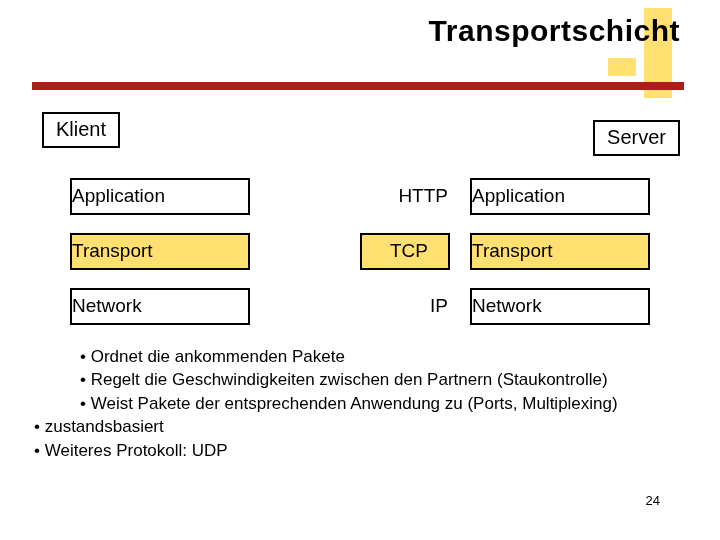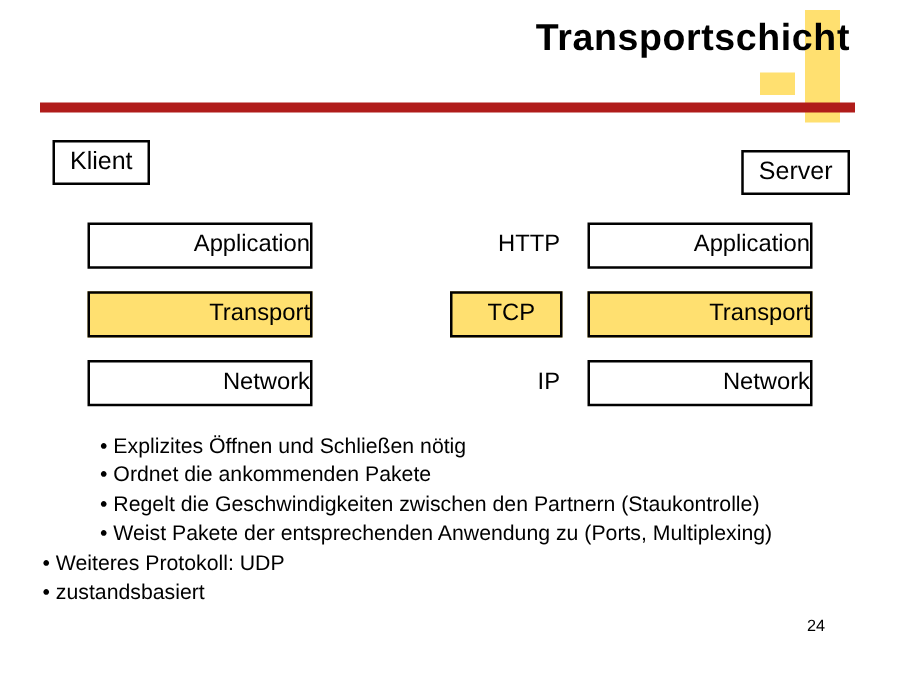--- a/index.html
+++ b/index.html
@@ -38,21 +38,21 @@
     background:#fff;
     font-size:20px;
     padding:4px 12px 5px 12px;
   }
   .klient{left:42px;top:112px}
   .server{right:40px;top:120px}
   .stack{
     position:absolute;
     top:178px;
     width:180px;
-    text-align:right;
+    text-align:left;
   }
   .stack.left{left:70px}
   .stack.right{left:470px}
   .stack.mid{left:270px;width:180px}
   .layer{
     border:2px solid #000;
     background:#fff;
     font-size:19px;
     padding:5px 0 6px 0;
     margin-bottom:18px;
@@ -115,24 +115,23 @@
 </div>
 
 <div class="stack right">
   <div class="layer">Application</div>
   <div class="layer hl">Transport</div>
   <div class="layer">Network</div>
 </div>
 
 <div class="bullets">
   <ul class="sub">
-    <li>Explizites Öffnen und Schließen nötig</li>
     <li>Ordnet die ankommenden Pakete</li>
     <li>Regelt die Geschwindigkeiten zwischen den Partnern (Staukontrolle)</li>
     <li>Weist Pakete der entsprechenden Anwendung zu (Ports, Multiplexing)</li>
   </ul>
   <ul>
+    <li>zustandsbasiert</li>
     <li>Weiteres Protokoll: UDP</li>
-    <li>zustandsbasiert</li>
   </ul>
 </div>
 
 <div class="page-num">24</div>
 
 </body></html>

